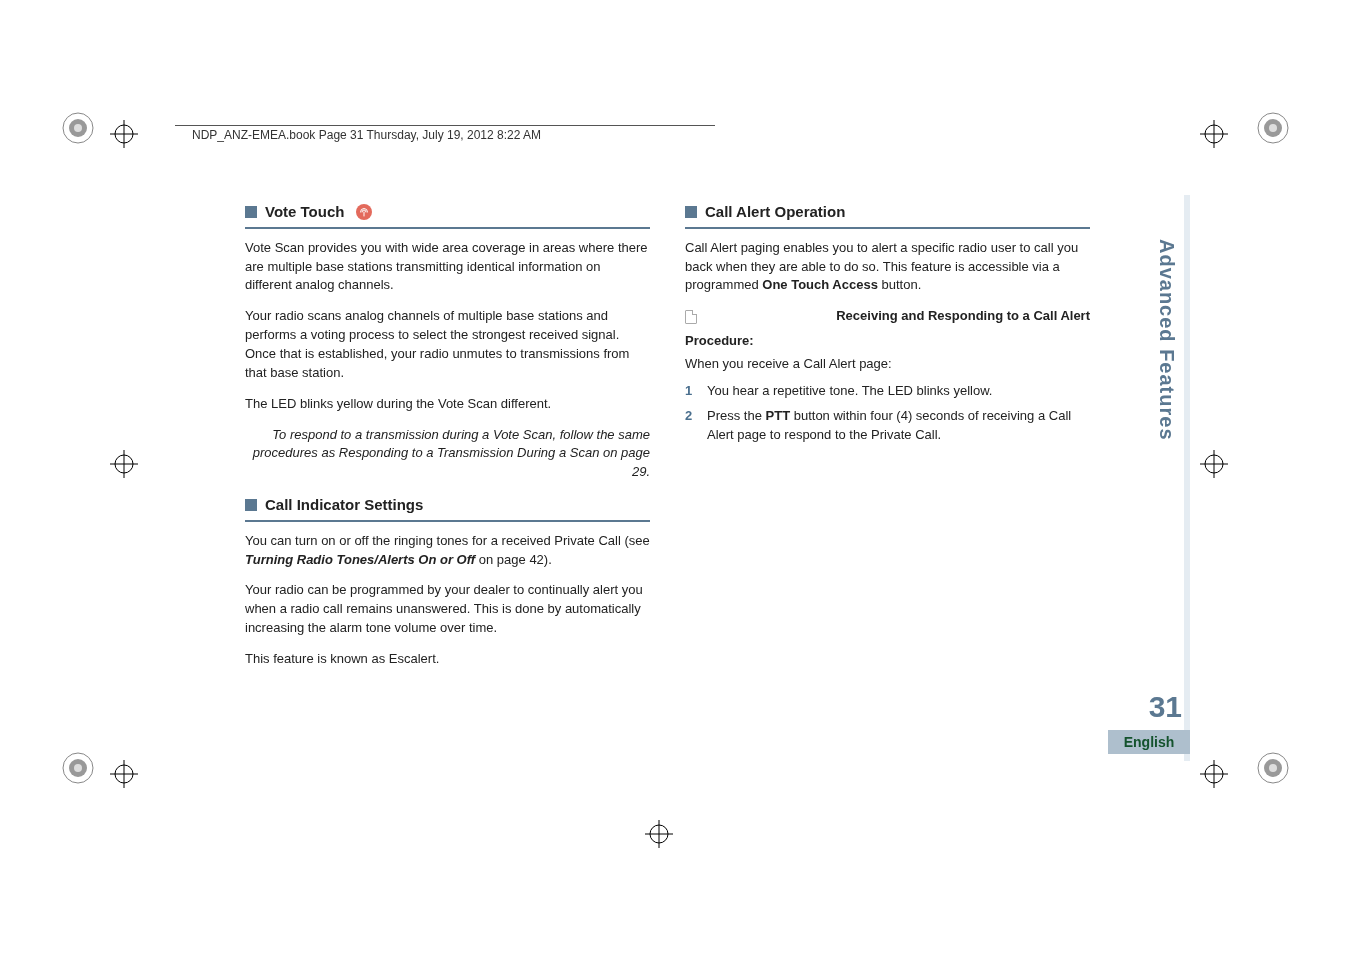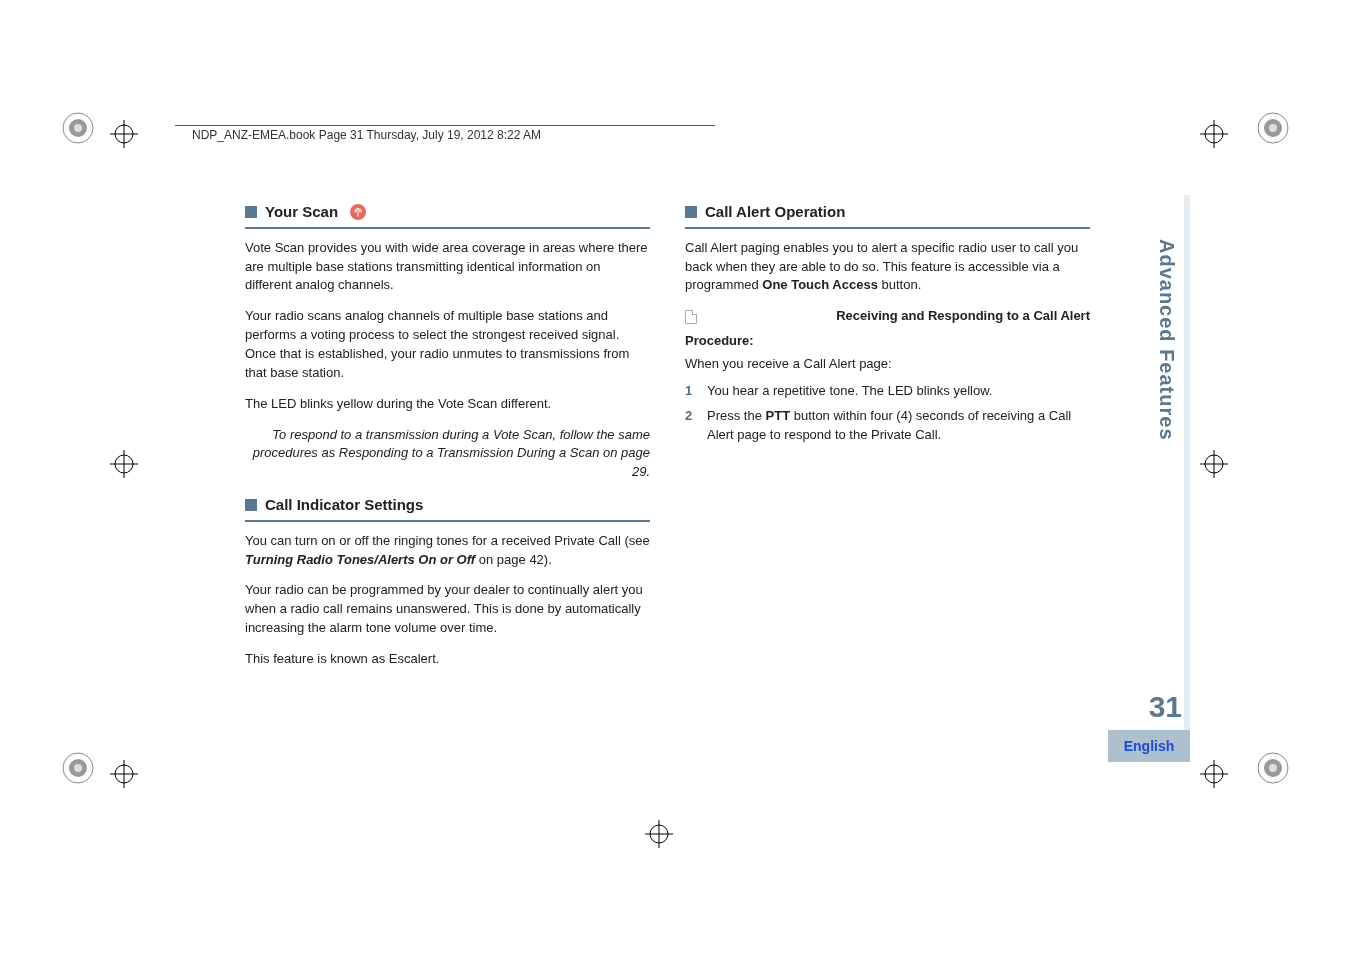--- a/index.html
+++ b/index.html
@@ -147,23 +147,23 @@
     top:690px;
     font-size:30px;
     font-weight:bold;
     color:#5b7891;
   }
   .lang-tab {
     position:absolute;
     right:160px;
     top:730px;
     width:82px;
-    height:32px;
+    height:24px;
     background:#aebfcd;
-    color:#1d4ed8;
+    color:#14532d;
     font-weight:bold;
     font-size:14px;
     display:flex;
     align-items:center;
     justify-content:center;
   }
   .lang-rail {
     position:absolute;
     right:160px;
     top:195px;
@@ -239,21 +239,21 @@
       <line x1="0" y1="14" x2="28" y2="14" stroke="#000"></line>
       <line x1="14" y1="0" x2="14" y2="28" stroke="#000"></line>
     </svg></div>
 
 <div class="header-line"></div>
 <div class="header-text">NDP_ANZ-EMEA.book  Page 31  Thursday, July 19, 2012  8:22 AM</div>
 
 <div class="col left">
   <div class="sec-head">
     <div class="sq"></div>
-    <span class="sec-title">Your Scan</span>
+    <span class="sec-title">Vote Touch</span>
     <span class="dot-icon">
       <svg width="10" height="10" viewBox="0 0 10 10">
           <path d="M5 9 L5 5 M3 5 A2 2 0 0 1 7 5 M1.5 5 A3.5 3.5 0 0 1 8.5 5" stroke="#fff" stroke-width="1" fill="none" stroke-linecap="round"></path>
         </svg>
     </span>
   </div>
   <div class="hr-blue"></div>
   <p class="para">Vote Scan provides you with wide area coverage in areas where there are multiple base stations transmitting identical information on different analog channels.</p>
   <p class="para">Your radio scans analog channels of multiple base stations and performs a voting process to select the strongest received signal. Once that is established, your radio unmutes to transmissions from that base station.</p>
   <p class="para">The LED blinks yellow during the Vote Scan different.</p>

